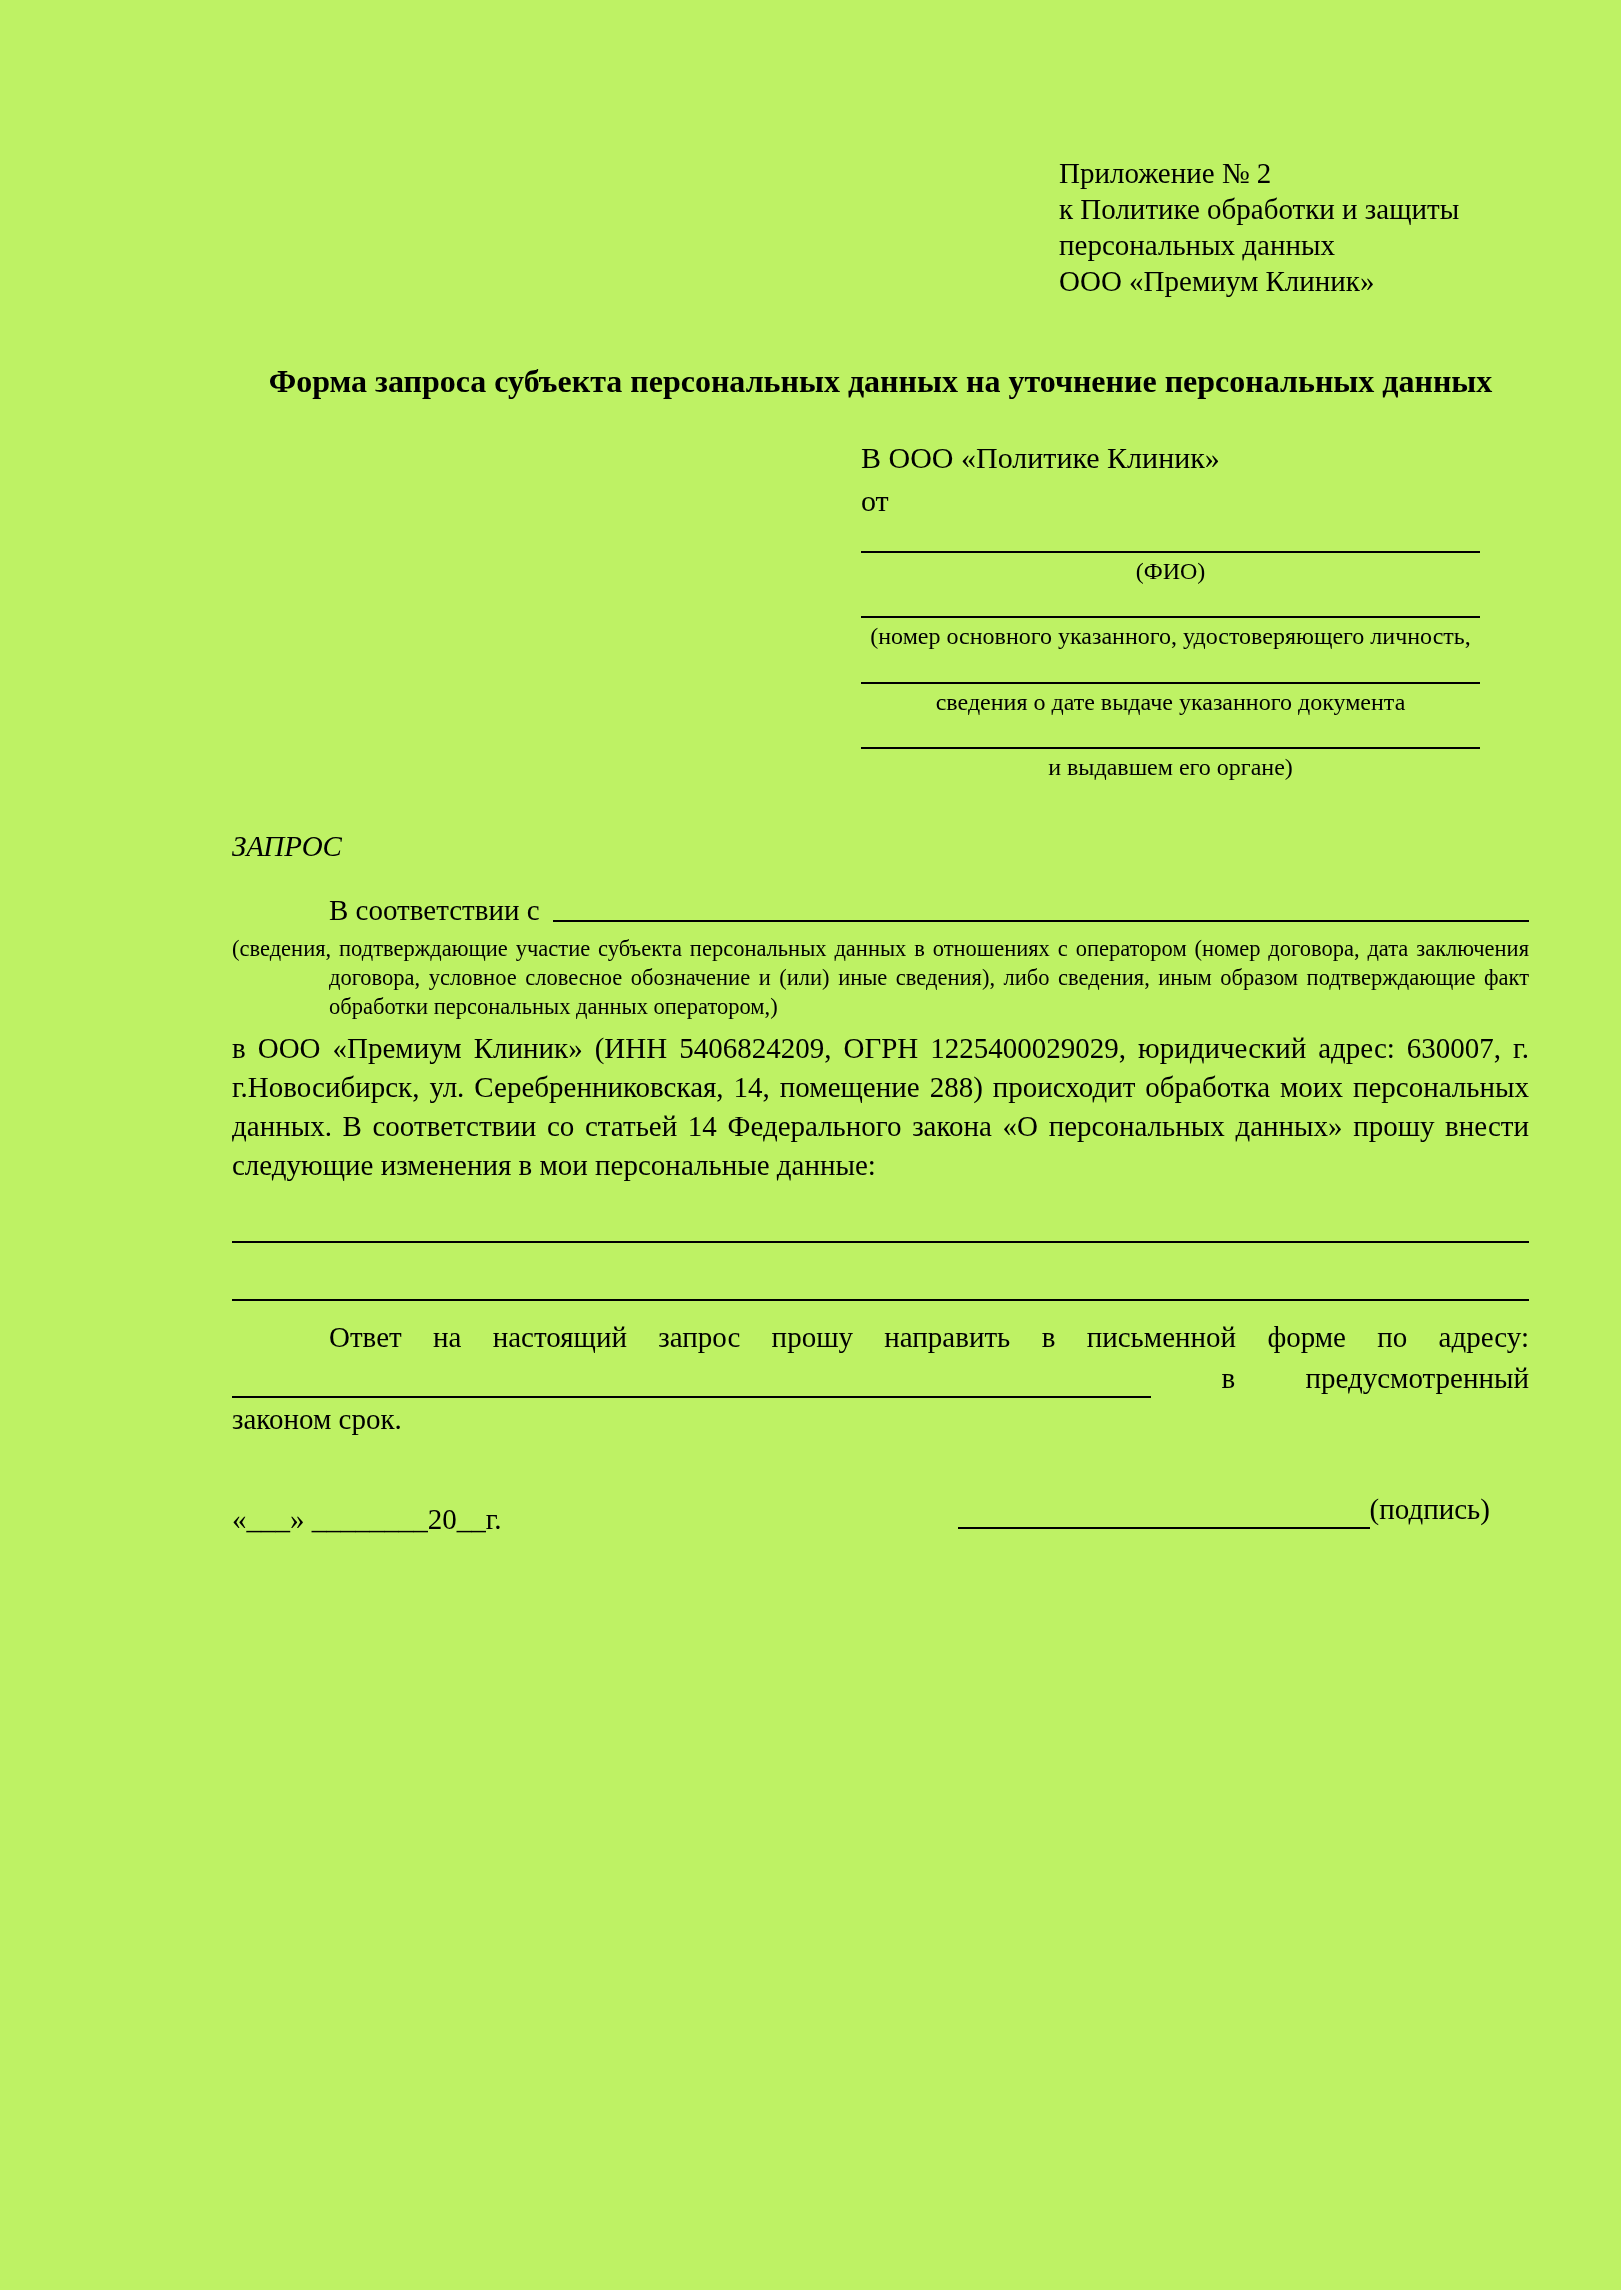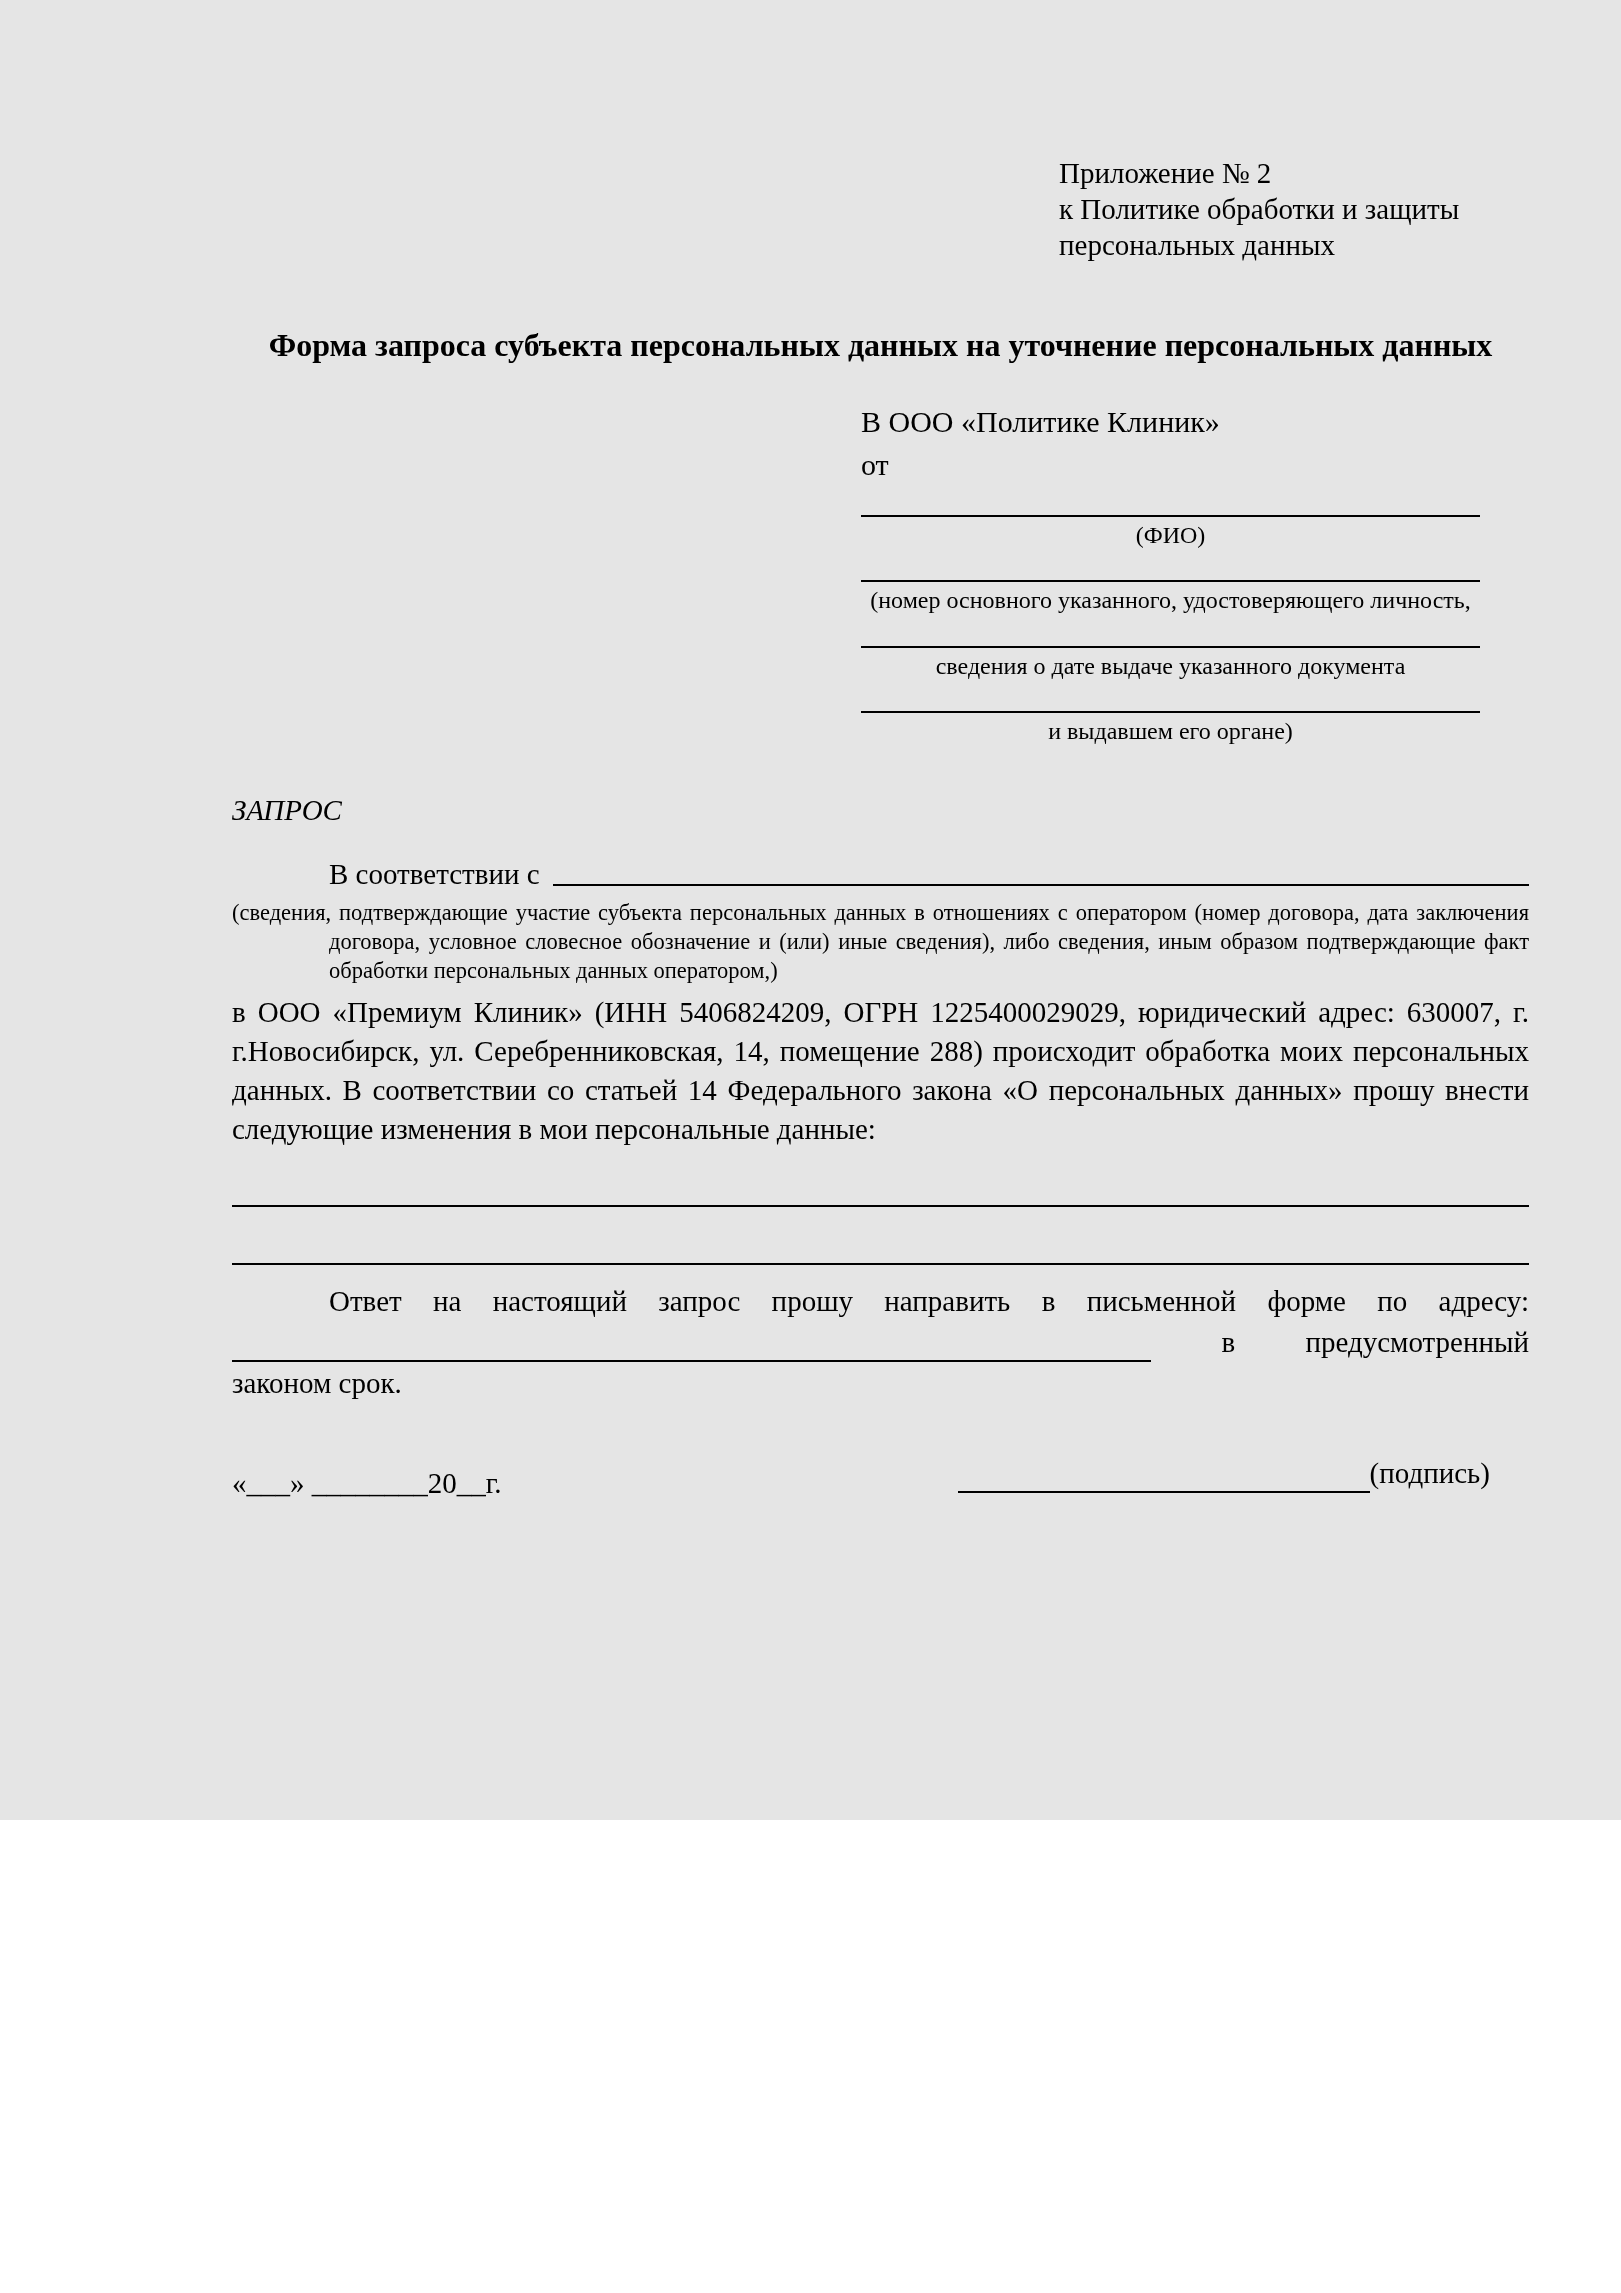--- a/index.html
+++ b/index.html
@@ -1,21 +1,21 @@
 <!DOCTYPE html>
 <html><head>
 <meta charset="utf-8">
 <style>
   html,body { margin:0; padding:0; background:#ffffff; }
   .page {
     position:relative;
-    width:1621px; height:1820px;
+    width:1621px; height:2290px;
     box-sizing:border-box;
     padding:155px 92px 0 232px;
-    background:#e5e5e5;
+    background:#bef264;
     color:#000000;
     font-family:"Liberation Serif","DejaVu Serif",serif;
     font-size:29px; line-height:39px;
   }
   
   .appendix { width:423px; margin:0 47px 0 auto; line-height:36px; }
   
   .title { margin-top:55px; text-align:center; font-weight:700; font-size:32px; line-height:55px; }
   
   .addressee { width:619px; margin:29px 49px 0 auto; font-size:30px; line-height:39px; }
@@ -47,20 +47,21 @@
 </style>
 </head>
 <body>
 
 <div class="page">
 
   <div class="appendix">
     <div>Приложение № 2</div>
     <div>к Политике обработки и защиты</div>
     <div>персональных данных</div>
+    <div>ООО «Премиум Клиник»</div>
   </div>
 
   <div class="title">Форма запроса субъекта персональных данных на уточнение персональных данных</div>
 
   <div class="addressee">
     <div>В ООО «Политике Клиник»</div>
     <div class="from">от</div>
 
     <div class="field">
       <div class="field-line"></div>

